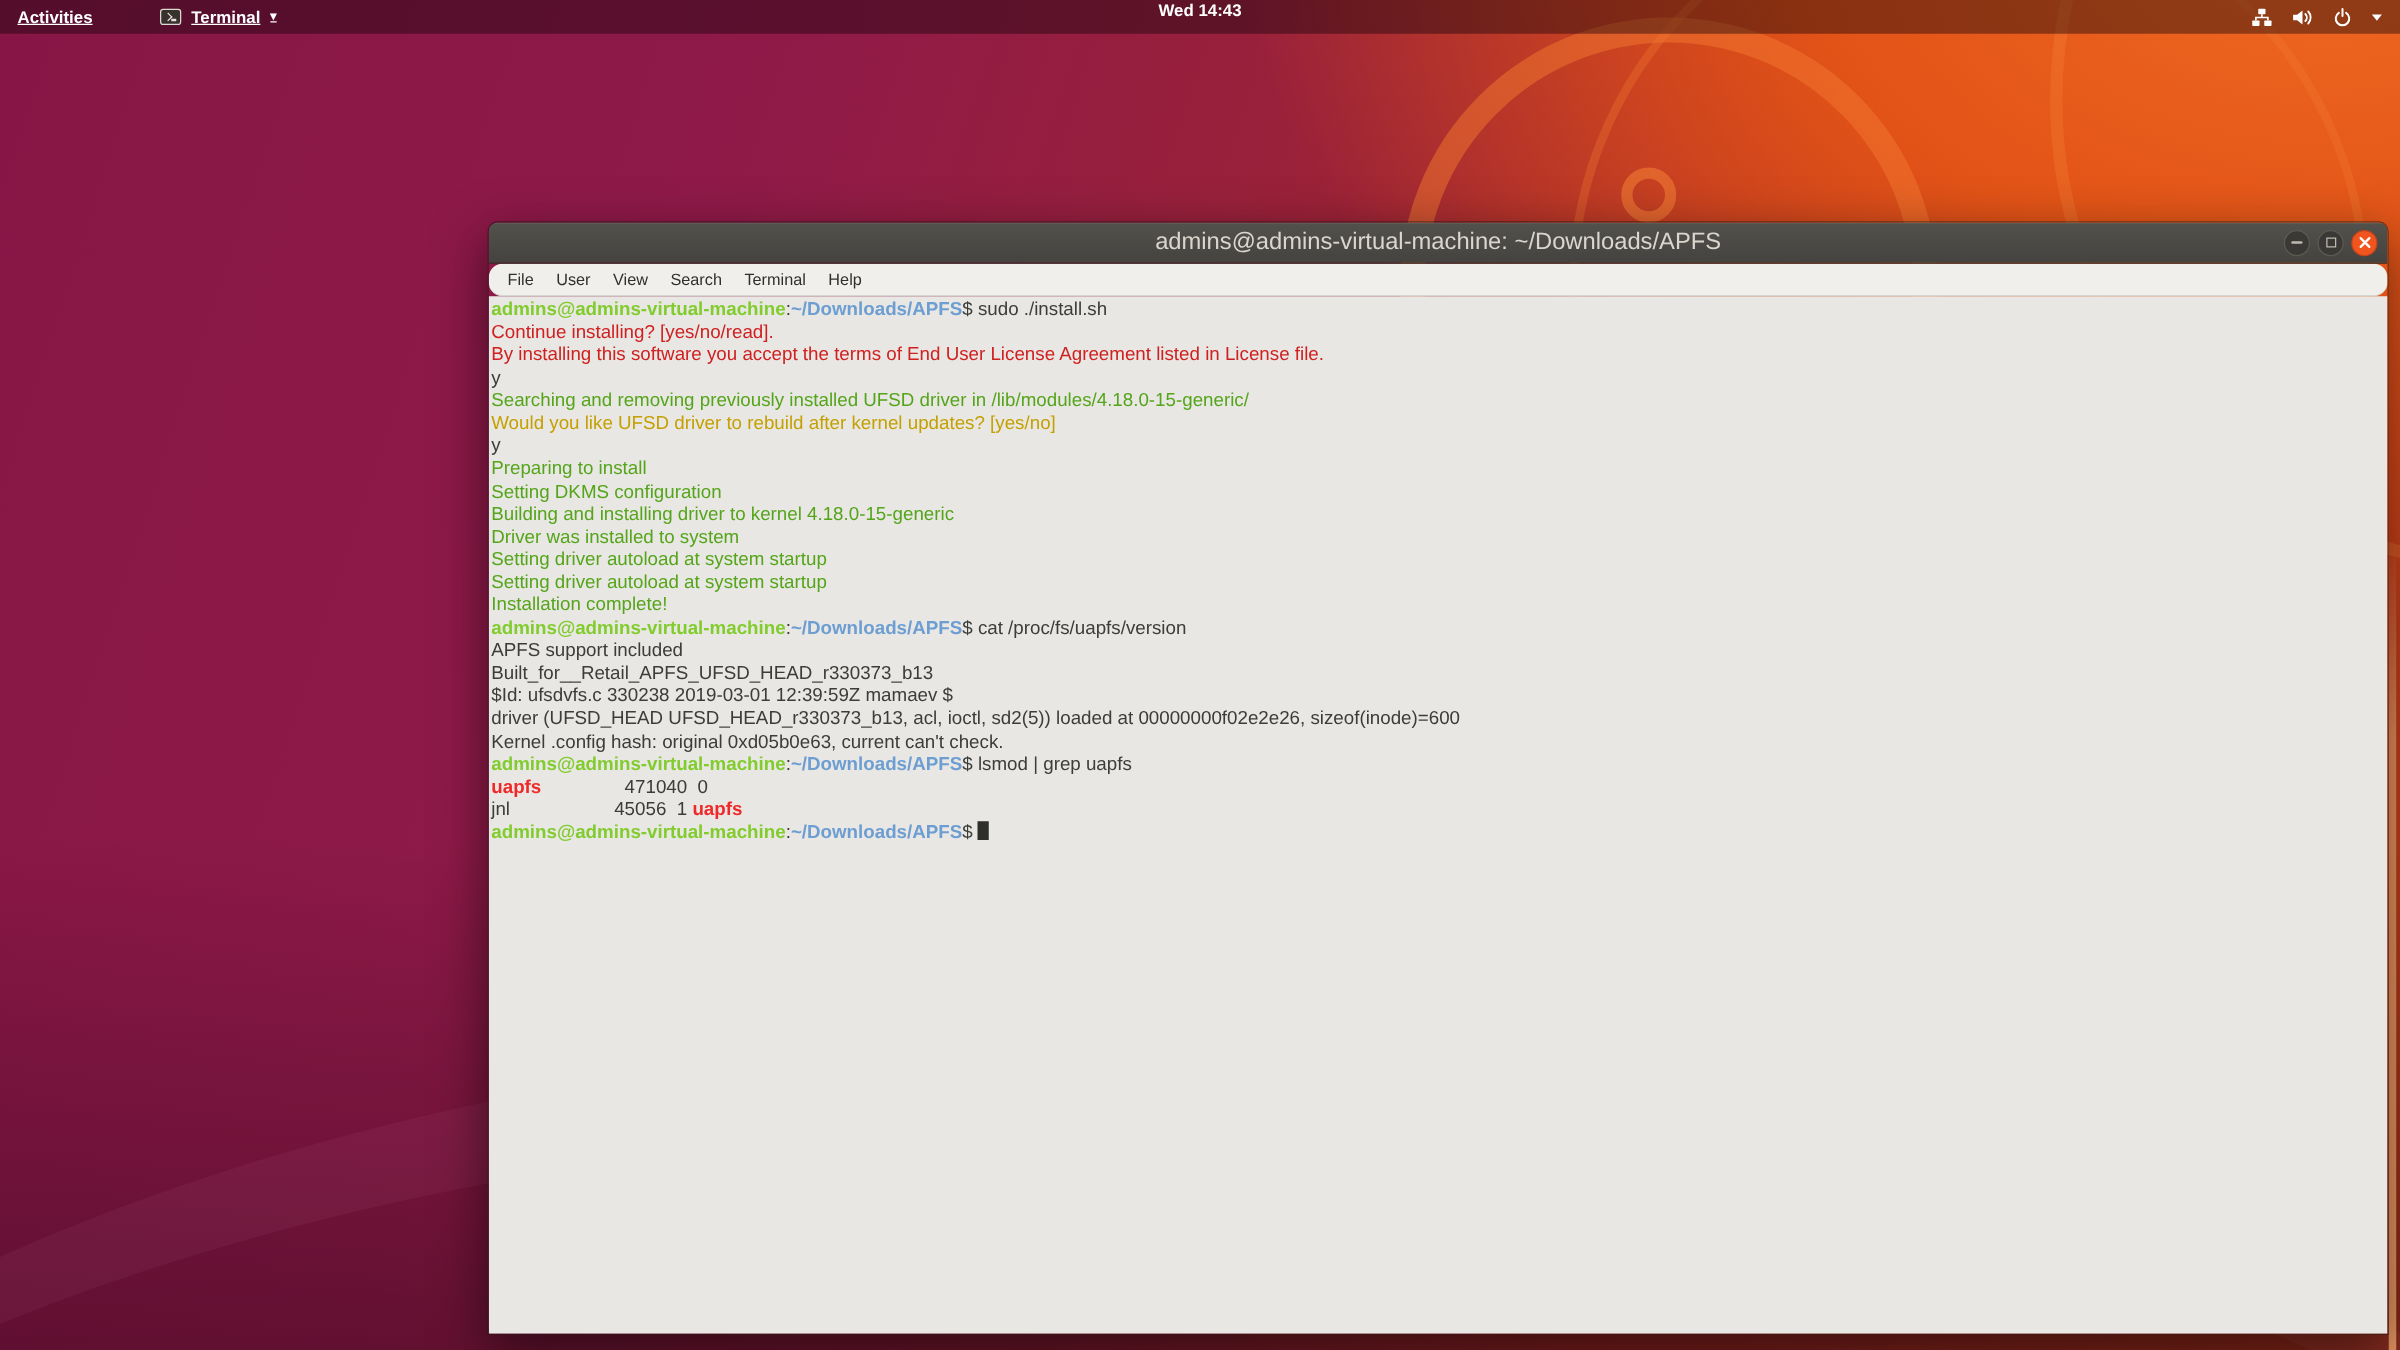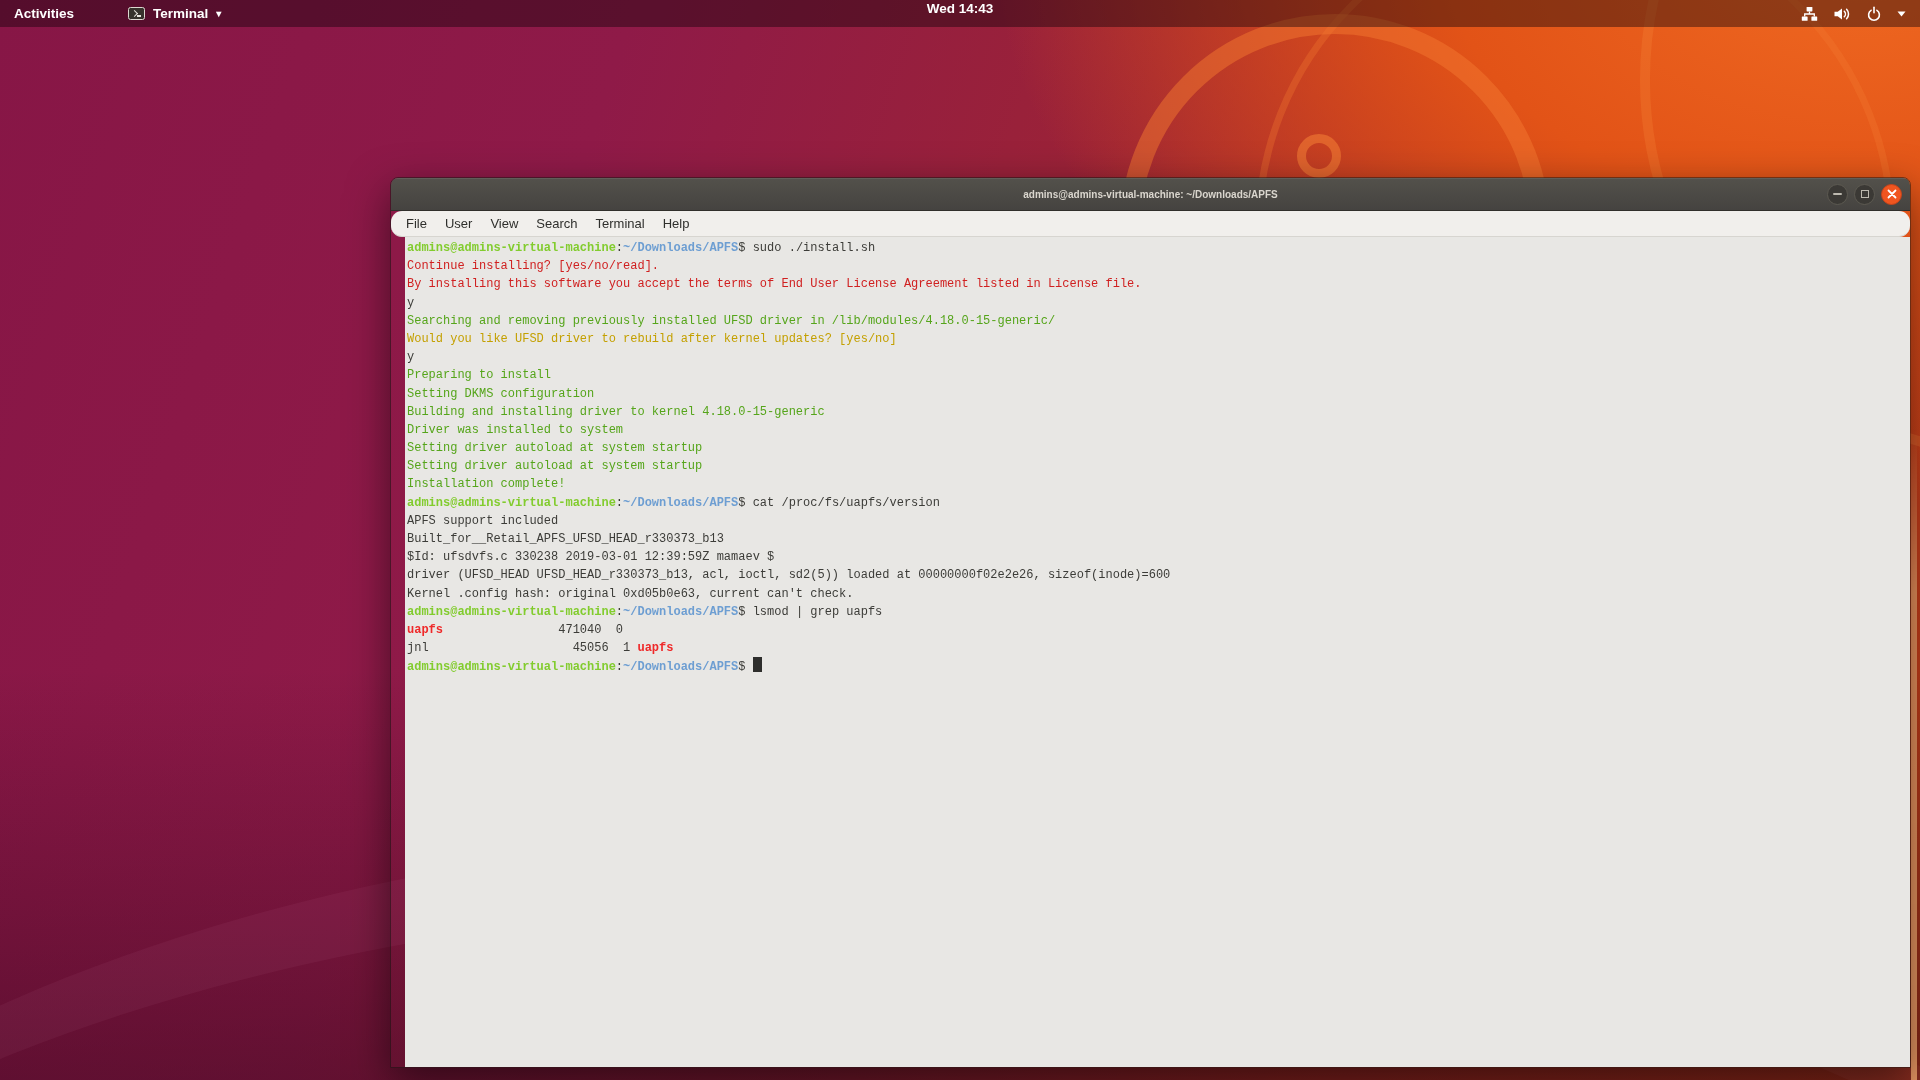--- a/index.html
+++ b/index.html
@@ -21,55 +21,55 @@
   .band1 { position:absolute; left:-500px; top:830px; width:2800px; height:1500px; border-radius:50%;
            border-top:70px solid rgba(255,170,210,.05); }
   .edge-strip { position:absolute; right:3px; top:430px; height:650px; width:6px;
     background:linear-gradient(to bottom, rgba(240,160,105,0), rgba(240,160,105,.85) 25%, rgba(240,160,105,.92));
     filter:blur(.5px); }
 
   
   .topbar { position:absolute; top:0; left:0; right:0; height:27px; z-index:50;
     background:rgba(16,3,10,.42); color:#ffffff; display:flex; align-items:center;
     font-size:13.5px; font-weight:bold; }
-  .tb-btn { height:100%; display:flex; align-items:center; padding:0 14px; cursor:default; }
+  .tb-btn { height:100%; display:flex; align-items:center; padding:0 14px; cursor:default;text-decoration:underline; }
   .appmenu { display:flex; align-items:center; gap:8px; margin-left:26px; }
   .term-glyph { width:17px; height:13px; background:#37322c; border:1px solid #ddd8d1; border-radius:2.5px;
     position:relative; }
   .term-glyph::before { content:""; position:absolute; left:3px; top:2.5px; width:4px; height:4px;
     border-right:1.6px solid #e8e4dd; border-top:1.6px solid #e8e4dd; transform:rotate(45deg); }
   .term-glyph::after { content:""; position:absolute; left:8px; bottom:2.5px; width:4px; height:1.6px; background:#e8e4dd; }
   .caret { font-size:10px; line-height:1; }
   .clock { position:absolute; left:50%; transform:translateX(-50%); top:0; height:16px;
     display:flex; align-items:center; padding:0 10px; }
   .status-area { margin-left:auto; height:100%; display:flex; align-items:center; gap:15px; padding:0 14px; }
   .status-area svg { display:block; }
 
   
   .window { position:absolute; left:390px; top:177px; width:1521px; height:891px; z-index:20;
     border-radius:8px 8px 0 0; overflow:hidden; display:flex; flex-direction:column;
     border:1px solid rgba(20,18,14,.55); box-shadow:0 14px 42px rgba(0,0,0,.5); }
   .titlebar { height:33px; flex:0 0 33px; position:relative;
     background:linear-gradient(#53514b, #454340); border-bottom:1px solid #312f2b;
     box-shadow:inset 0 1px 0 rgba(255,255,255,.08);
     display:flex; align-items:center; justify-content:center; }
-  .title-text { color:#dad6ce; font-size:10px; font-weight:bold; }
+  .title-text { color:#dad6ce; font-size:19px; font-weight:normal; }
   .controls { position:absolute; right:8px; top:0; height:100%; display:flex; align-items:center; gap:6px; }
   .wbtn { width:21px; height:21px; border-radius:50%; display:flex; align-items:center; justify-content:center; }
   .wbtn.min, .wbtn.max { background:#3b3935; border:1px solid #5d5a52; color:#bdb9af; }
   .wbtn.close { background:var(--close,#f0551f); border:1px solid #c7441b; color:#fff; }
   .glyph-min { width:9px; height:2px; background:currentColor; border-radius:1px; }
   .glyph-max { width:8px; height:8px; border:1.5px solid currentColor; }
   .menubar { height:26px; flex:0 0 26px; background:#f1efec; border-bottom:1px solid #d7d5d0;
     display:flex; align-items:stretch; padding-left:6px; font-size:13px; color:#2f2f2c;border-radius:11px; }
   .menu-item { display:flex; align-items:center; padding:0 9px; }
 
   
   .screen { flex:1; background:var(--term-bg,#e8e7e4); padding:2px 0 0 2px;
-    font-family:Liberation Mono, monospace; font-size:12px; cursor:text; overflow:hidden;margin-left:14px; }
+    font-family:Liberation Sans, sans-serif; font-size:15px; cursor:text; overflow:hidden; }
   .t-line { height:18.2px; line-height:18.2px; white-space:pre; }
   .s-d  { color:var(--term-fg,#3c3c38); }
   .s-gb { color:var(--green-bold,#82cc2e); font-weight:bold; }
   .s-g  { color:var(--green,#55a51a); }
   .s-b  { color:var(--blue,#6d9ed2); font-weight:bold; }
   .s-r  { color:var(--red,#d02020); }
   .s-rb { color:var(--red-bold,#ef2929); font-weight:bold; }
   .s-y  { color:var(--yellow,#c4a000); }
   .cursor { display:inline-block; width:9px; height:15px; background:#2e2e2c; vertical-align:-2px; }
 </style>

